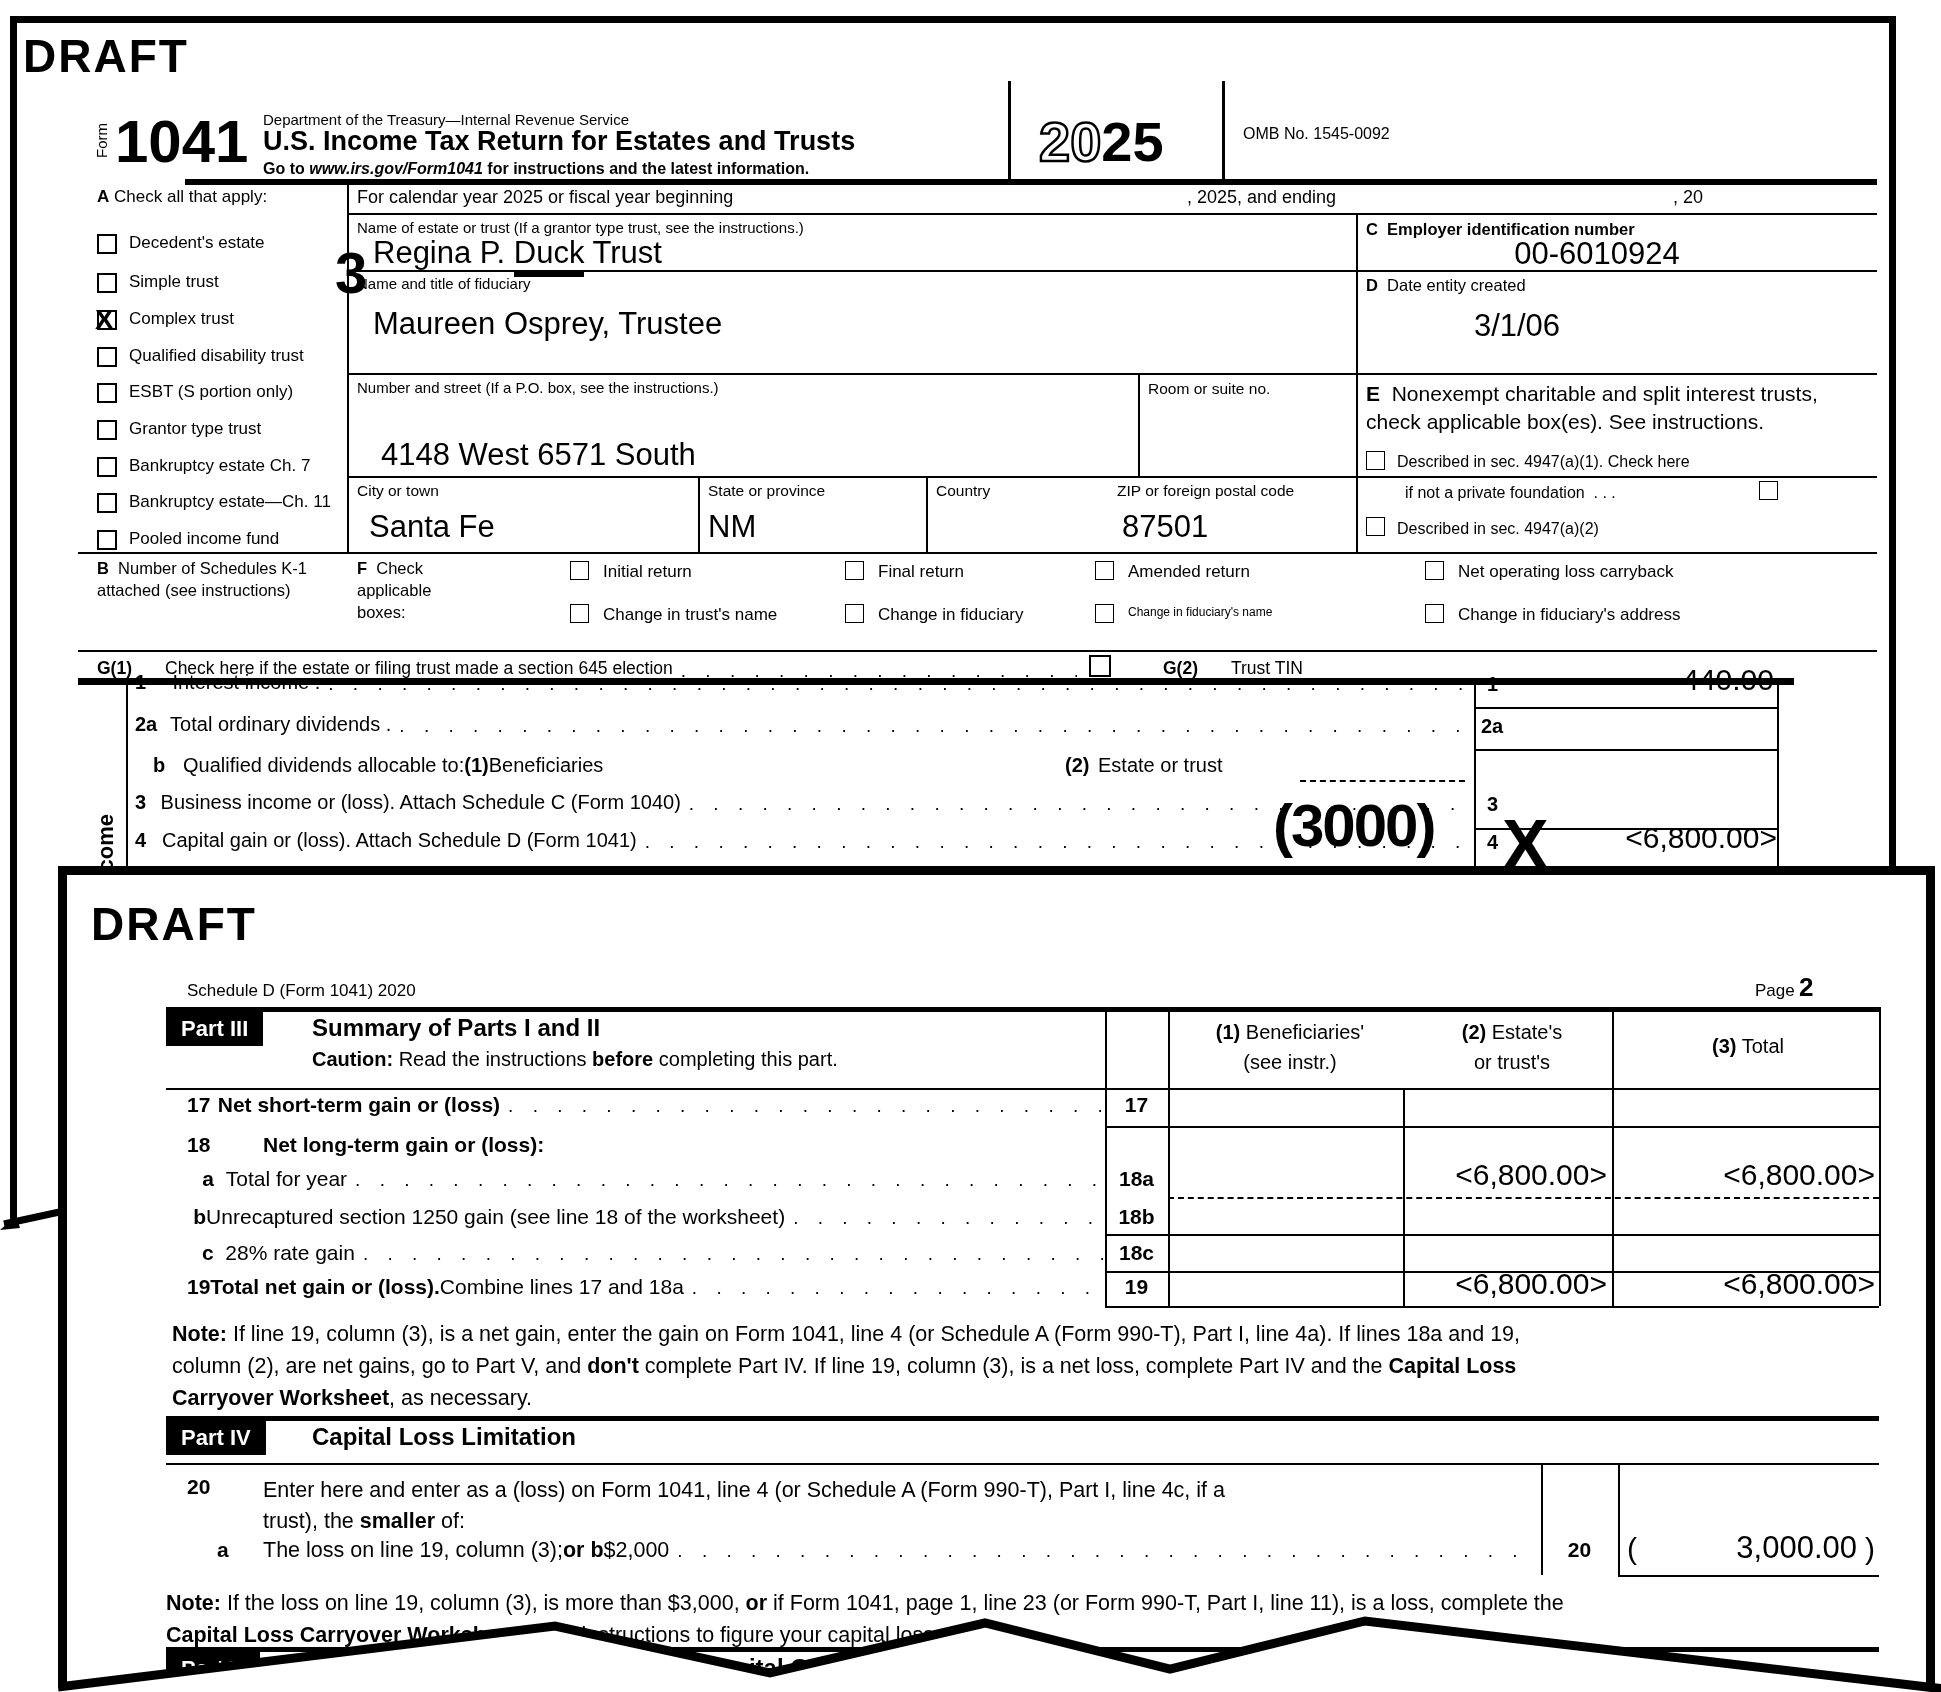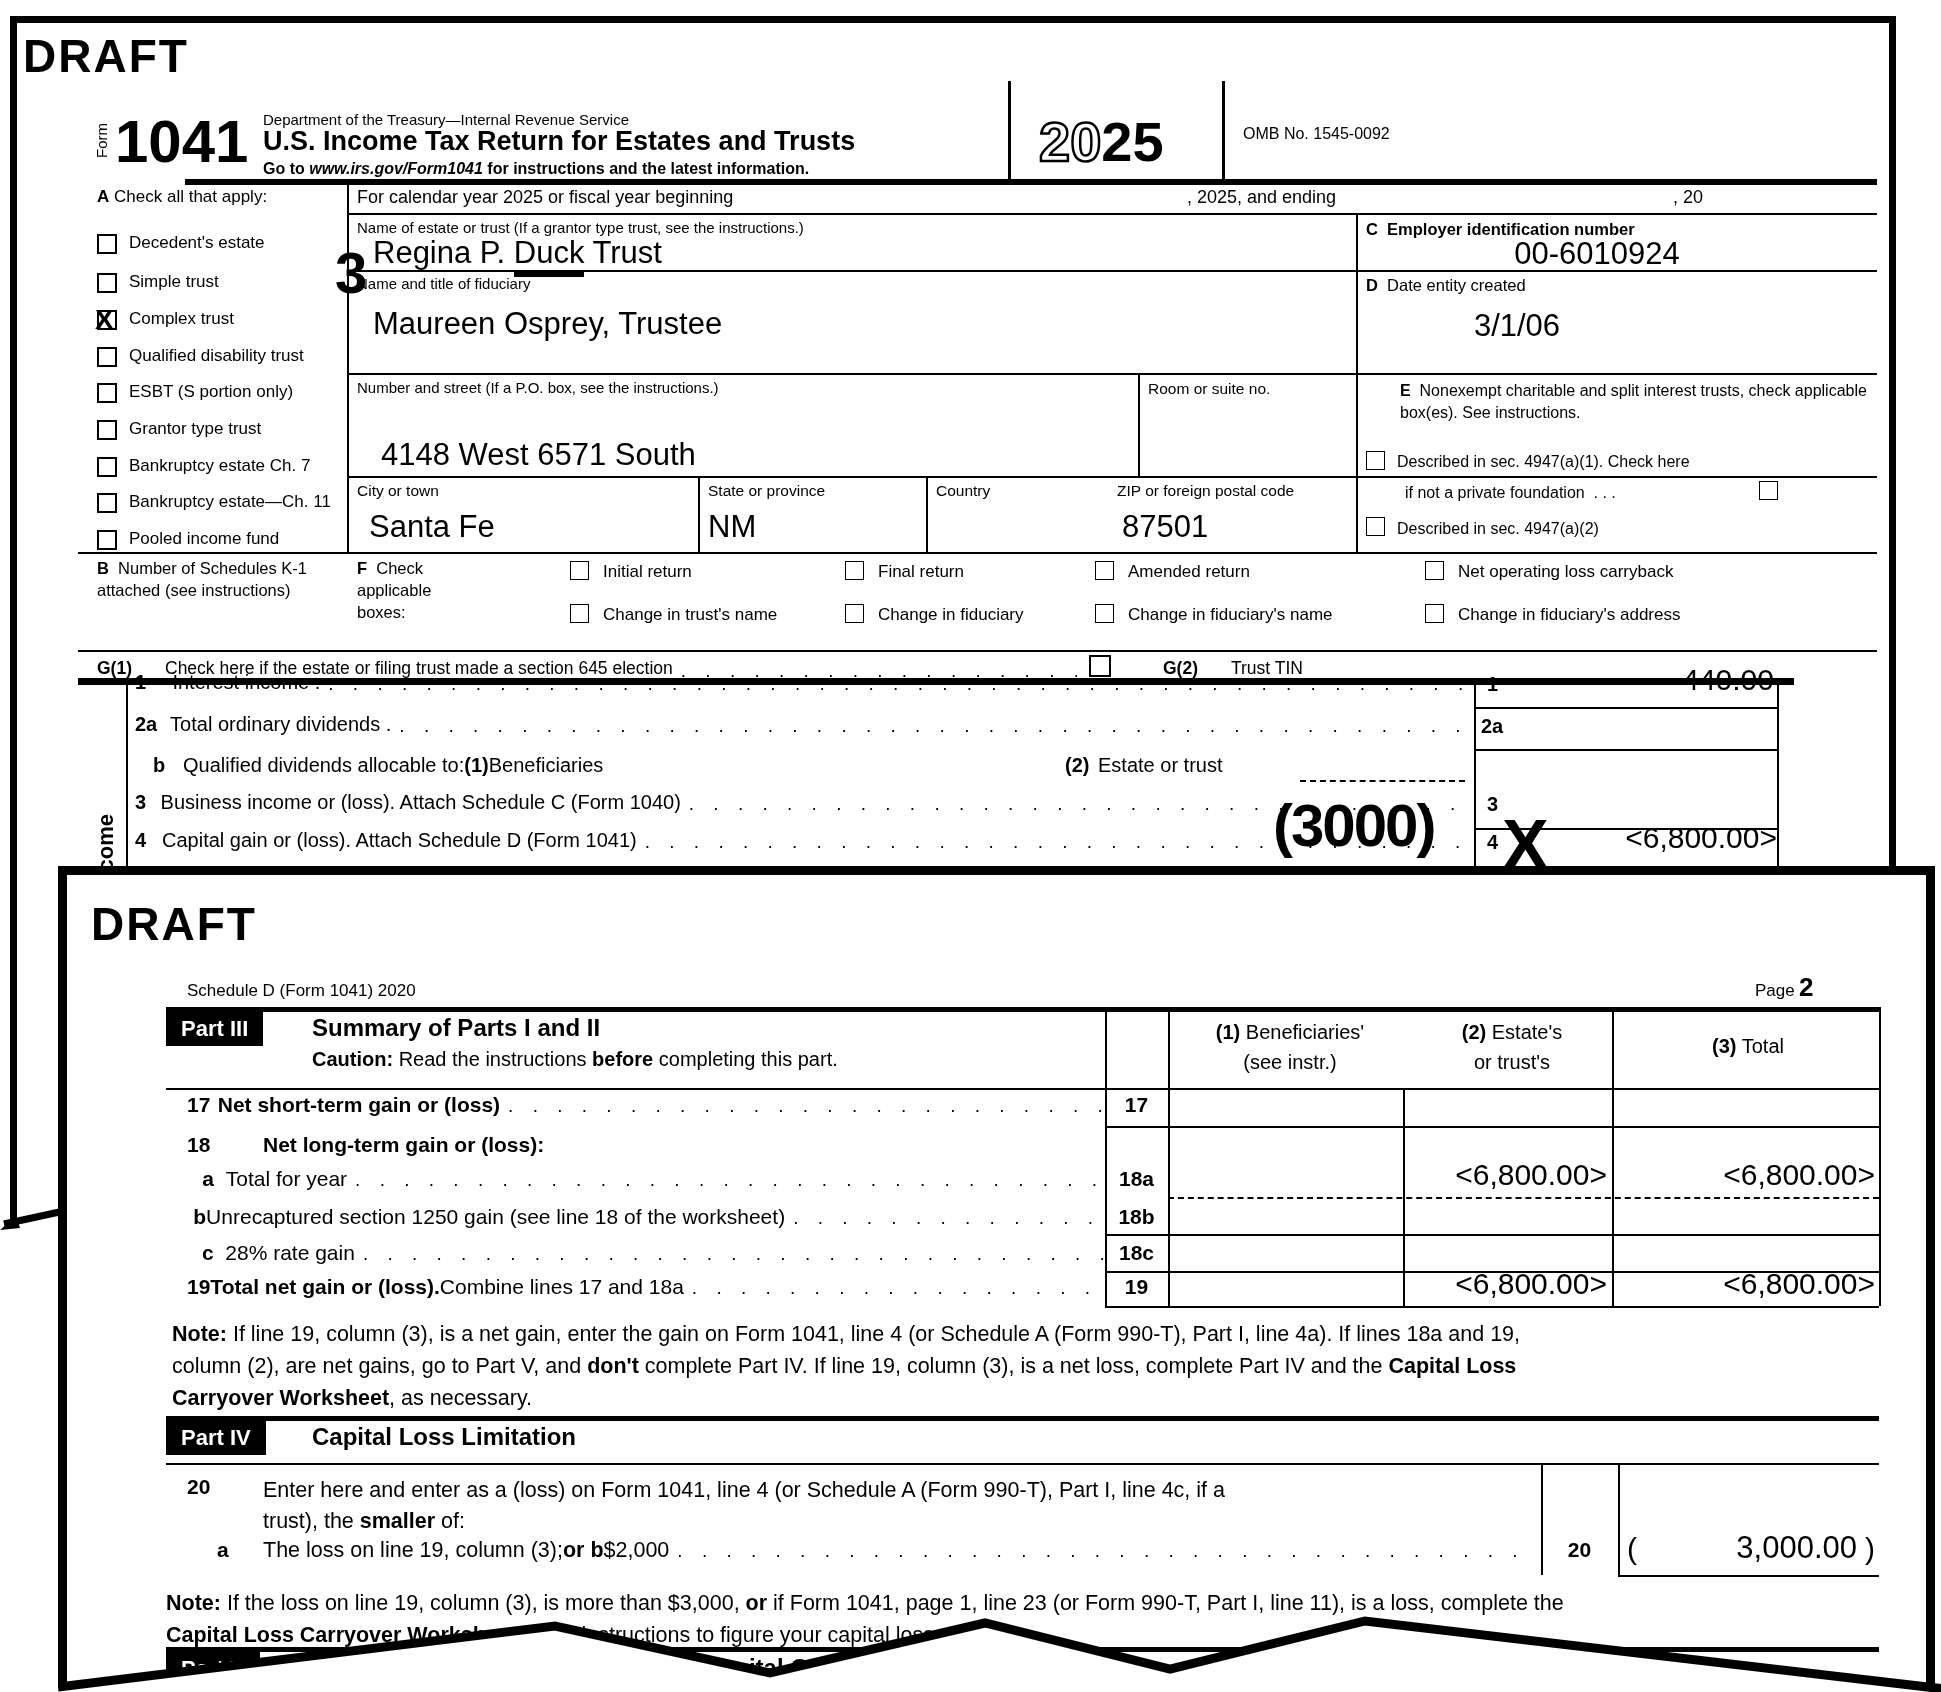--- a/index.html
+++ b/index.html
@@ -104,21 +104,21 @@
     <div class="abs b" style="left:1349px;top:253px;font-size:16.5px;">
       <span>D</span>&nbsp;&nbsp;<span style="font-weight:normal;">Date entity created</span>
     </div>
     <div class="abs val" style="left:1360px;top:285px;width:280px;text-align:center;">3/1/06</div>
 
     <div class="abs lbl" style="left:340px;top:356px;">Number and street (If a P.O. box, see the instructions.)</div>
     <div class="abs val" style="left:364px;top:414px;">4148 West 6571 South</div>
     <div class="hl" style="left:330px;top:453px;width:1530px;"></div>
     <div class="vl" style="left:1121px;top:352px;height:101px;"></div>
     <div class="abs" style="left:1131px;top:357px;font-size:15.5px;">Room or suite no.</div>
-    <div class="abs" style="left:1349px;top:357px;width:500px;font-size:16px;line-height:22px;margin-left:34px;">
+    <div class="abs" style="left:1349px;top:357px;width:500px;font-size:21px;line-height:28px;">
       <span class="b">E</span>&nbsp;&nbsp;<span>Nonexempt charitable and split interest trusts, check applicable box(es). See instructions.</span>
     </div>
     <div class="cb cbs" style="left:1349px;top:428px;"></div>
     <div class="abs" style="left:1380px;top:430px;font-size:16px;">Described in sec. 4947(a)(1). Check here</div>
     <div class="abs" style="left:1388px;top:461px;font-size:16px;">
       <span>if not a private foundation</span>&nbsp;&nbsp;<span>.     .     .</span>
     </div>
     <div class="cb cbs" style="left:1742px;top:458px;"></div>
     <div class="cb cbs" style="left:1349px;top:494px;"></div>
     <div class="abs" style="left:1380px;top:497px;font-size:16px;">Described in sec. 4947(a)(2)</div>
@@ -146,21 +146,21 @@
     <div class="abs" style="left:861px;top:539px;font-size:17px;">Final return</div>
     <div class="cb cbs" style="left:1078px;top:538px;"></div>
     <div class="abs" style="left:1111px;top:539px;font-size:17px;">Amended return</div>
     <div class="cb cbs" style="left:1408px;top:538px;"></div>
     <div class="abs" style="left:1441px;top:539px;font-size:17px;">Net operating loss carryback</div>
     <div class="cb cbs" style="left:553px;top:581px;"></div>
     <div class="abs" style="left:586px;top:582px;font-size:17px;">Change in trust's name</div>
     <div class="cb cbs" style="left:828px;top:581px;"></div>
     <div class="abs" style="left:861px;top:582px;font-size:17px;">Change in fiduciary</div>
     <div class="cb cbs" style="left:1078px;top:581px;"></div>
-    <div class="abs" style="left:1111px;top:582px;font-size:17px;text-align:center;">Change in fiduciary's name</div>
+    <div class="abs" style="left:1111px;top:582px;font-size:12px;text-align:center;">Change in fiduciary's name</div>
     <div class="cb cbs" style="left:1408px;top:581px;"></div>
     <div class="abs" style="left:1441px;top:582px;font-size:17px;">Change in fiduciary's address</div>
     <div class="hl" style="left:61px;top:627px;width:1799px;"></div>
 
     <div class="abs b" style="left:80px;top:635px;font-size:17.5px;">G(1)</div>
     <div class="row" style="left:148px;top:635px;width:912px;font-size:17.5px;">
       <span>Check here if the estate or filing trust made a section 645 election</span>
       <span class="leader">. . . . . . . . . . . . . . . . . . . . . . . . . . . . . . . . . . . . . . . . . . . . . . . . . . . . . . . . . . . .</span>
     </div>
     <div class="cb" style="left:1072px;top:632px;width:22px;height:22px;"></div>

